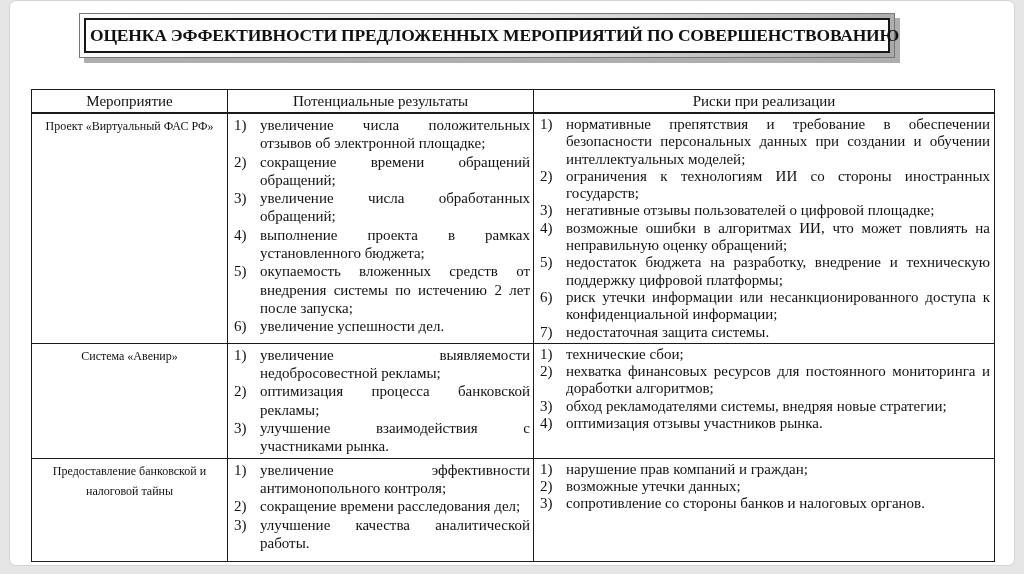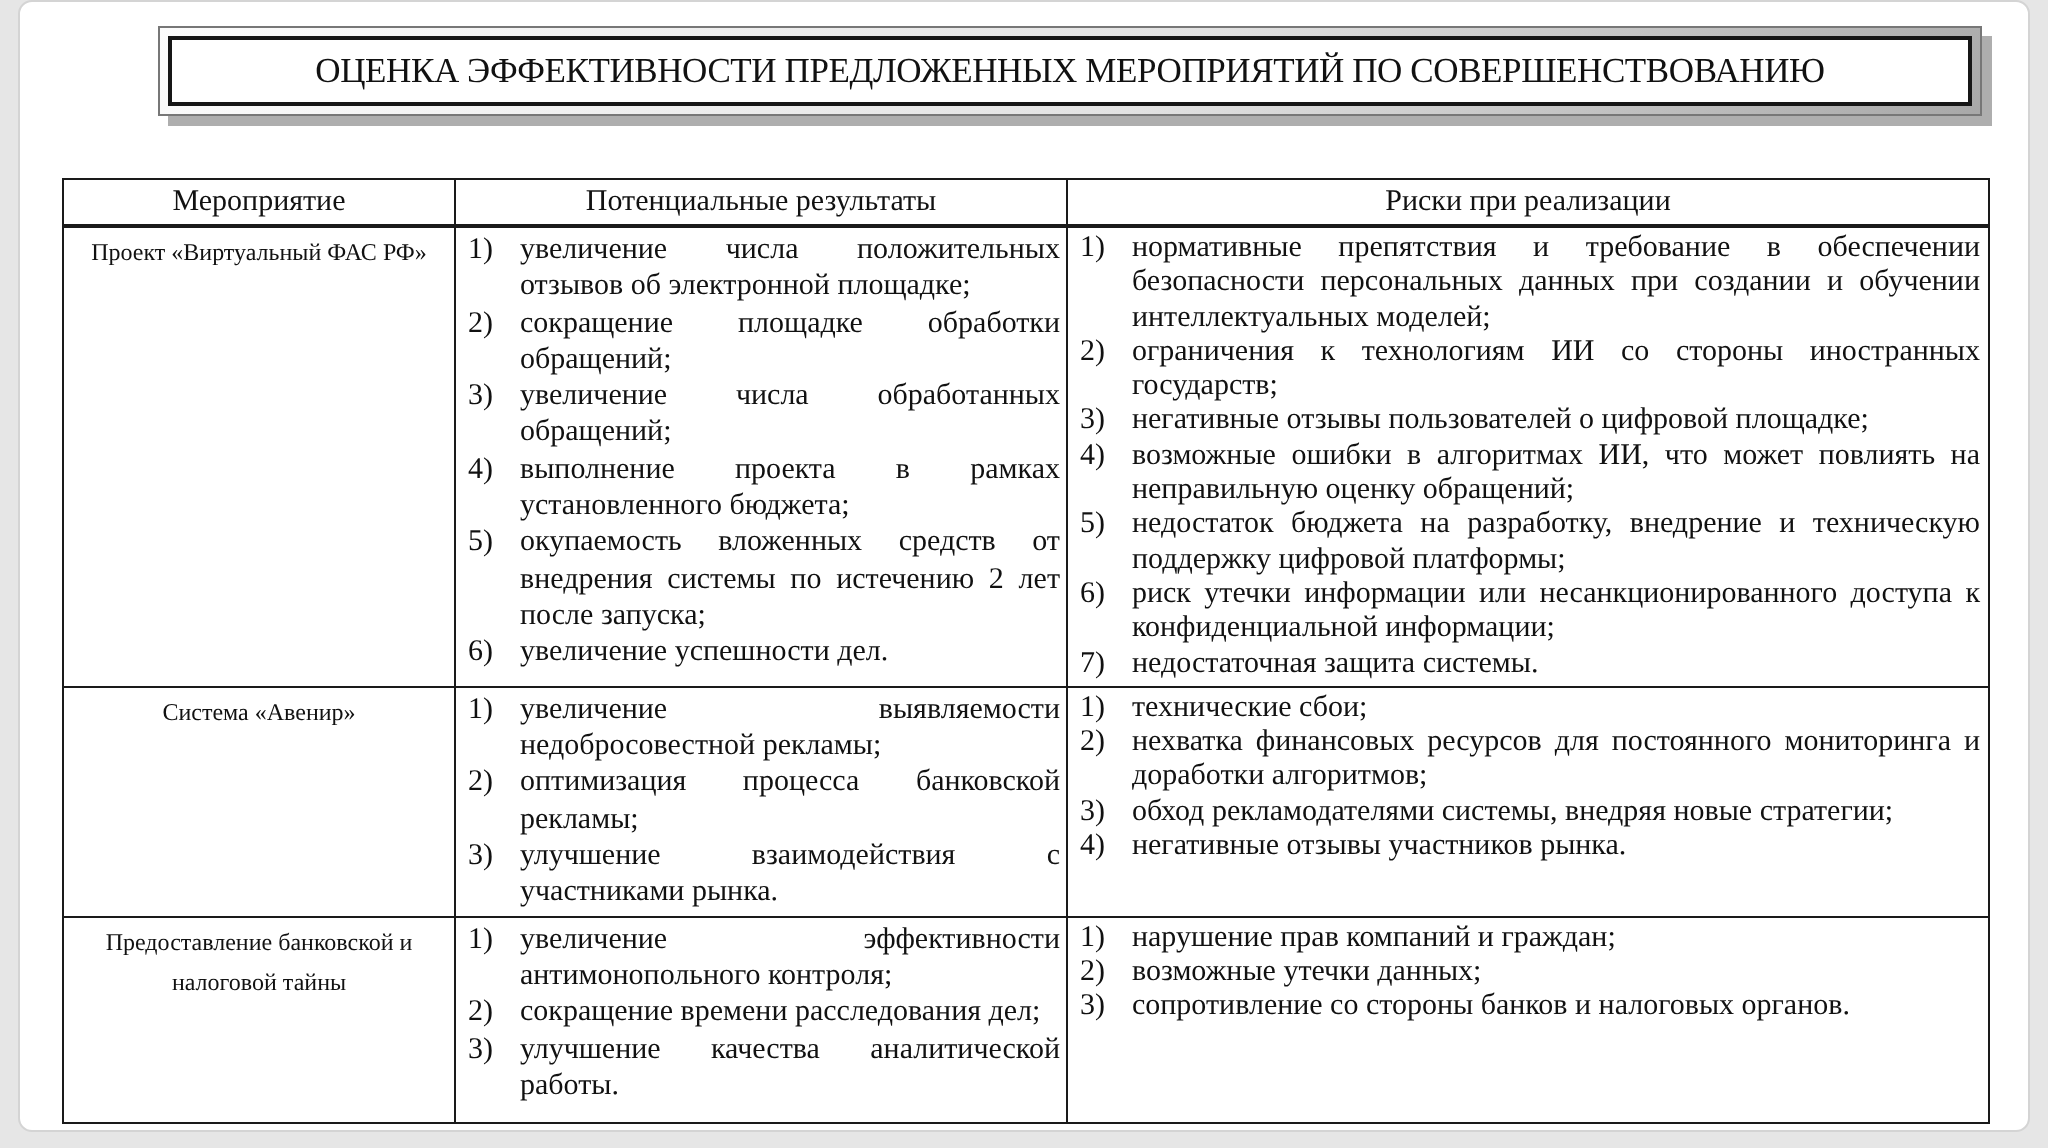--- a/index.html
+++ b/index.html
@@ -1,23 +1,23 @@
 <!DOCTYPE html>
 <html><head>
 <meta charset="utf-8">
 <style>
   html,body{margin:0;padding:0;}
   body{width:1024px;height:574px;font-family:"Liberation Serif",serif;}
   .stage{position:relative;width:1024px;height:574px;background:#e6e6e6;overflow:hidden;}
   .slide{position:absolute;left:9px;top:0;width:1006px;height:566px;background:#ffffff;
          border:1px solid #d4d4d4;border-radius:7px;box-sizing:border-box;}
   
-  .title-bevel{position:absolute;left:69px;top:12px;width:912px;box-sizing:border-box;
+  .title-bevel{position:absolute;left:69px;top:12px;width:816px;box-sizing:border-box;
     background:linear-gradient(135deg,#fcfcfc 0%,#e2e2e2 55%,#a8a8a8 100%);
-    border:1px solid #777777;box-shadow:5px 5px 0 #aeaeae;padding:4px;}
+    border:1px solid #777777;box-shadow:5px 5px 0 #aeaeae;padding:4px;font-weight:bold;}
   .title-inner{border:2px solid #161616;background:#ffffff;padding:3px 4px;}
   .title-line{text-align:center;font-size:17.5px;line-height:25px;white-space:nowrap;
     color:#111111;letter-spacing:-0.2px;}
   
   table.tbl{position:absolute;left:21px;top:88px;width:963px;border-collapse:collapse;
     table-layout:fixed;color:#111111;}
   .tbl th,.tbl td{border:1px solid #1a1a1a;vertical-align:top;box-sizing:border-box;font-family:Liberation Serif, serif;}
   .tbl th{font-weight:normal;font-size:15px;line-height:20px;height:23px;padding:1px 2px;
     text-align:center;border-bottom-width:2px;}
   .cell-measure{text-align:center;font-size:12px;line-height:20px;padding:2px 6px;}
@@ -49,21 +49,21 @@
           <th>Мероприятие</th>
           <th>Потенциальные результаты</th>
           <th>Риски при реализации</th>
         </tr>
       </thead>
       <tbody>
         <tr style="height:227px">
           <td class="cell-measure">Проект «Виртуальный ФАС РФ»</td>
           <td class="cell-results">
               <div class="li"><span class="num">1)</span><span>увеличение числа положительных отзывов об электронной площадке;</span></div>
-              <div class="li"><span class="num">2)</span><span>сокращение площадке обработки обращений;</span></div>
+              <div class="li"><span class="num">2)</span><span>сокращение времени обращений обращений;</span></div>
               <div class="li"><span class="num">3)</span><span>увеличение числа обработанных обращений;</span></div>
               <div class="li"><span class="num">4)</span><span>выполнение проекта в рамках установленного бюджета;</span></div>
               <div class="li"><span class="num">5)</span><span>окупаемость вложенных средств от внедрения системы по истечению 2 лет после запуска;</span></div>
               <div class="li"><span class="num">6)</span><span>увеличение успешности дел.</span></div>
             </td>
           <td class="cell-risks">
               <div class="li"><span class="num">1)</span><span>нормативные препятствия и требование в обеспечении безопасности персональных данных при создании и обучении интеллектуальных моделей;</span></div>
               <div class="li"><span class="num">2)</span><span>ограничения к технологиям ИИ со стороны иностранных государств;</span></div>
               <div class="li"><span class="num">3)</span><span>негативные отзывы пользователей о цифровой площадке;</span></div>
               <div class="li"><span class="num">4)</span><span>возможные ошибки в алгоритмах ИИ, что может повлиять на неправильную оценку обращений;</span></div>
@@ -76,21 +76,21 @@
           <td class="cell-measure">Система «Авенир»</td>
           <td class="cell-results">
               <div class="li"><span class="num">1)</span><span>увеличение выявляемости недобросовестной рекламы;</span></div>
               <div class="li"><span class="num">2)</span><span>оптимизация процесса банковской рекламы;</span></div>
               <div class="li"><span class="num">3)</span><span>улучшение взаимодействия с участниками рынка.</span></div>
             </td>
           <td class="cell-risks">
               <div class="li"><span class="num">1)</span><span>технические сбои;</span></div>
               <div class="li"><span class="num">2)</span><span>нехватка финансовых ресурсов для постоянного мониторинга и доработки алгоритмов;</span></div>
               <div class="li"><span class="num">3)</span><span>обход рекламодателями системы, внедряя новые стратегии;</span></div>
-              <div class="li"><span class="num">4)</span><span>негативные отзывы участников рынка.</span></div>
+              <div class="li"><span class="num">4)</span><span>оптимизация отзывы участников рынка.</span></div>
             </td>
         </tr>
         <tr style="height:103px">
           <td class="cell-measure">Предоставление банковской и налоговой тайны</td>
           <td class="cell-results">
               <div class="li"><span class="num">1)</span><span>увеличение эффективности антимонопольного контроля;</span></div>
               <div class="li"><span class="num">2)</span><span>сокращение времени расследования дел;</span></div>
               <div class="li"><span class="num">3)</span><span>улучшение качества аналитической работы.</span></div>
             </td>
           <td class="cell-risks">

